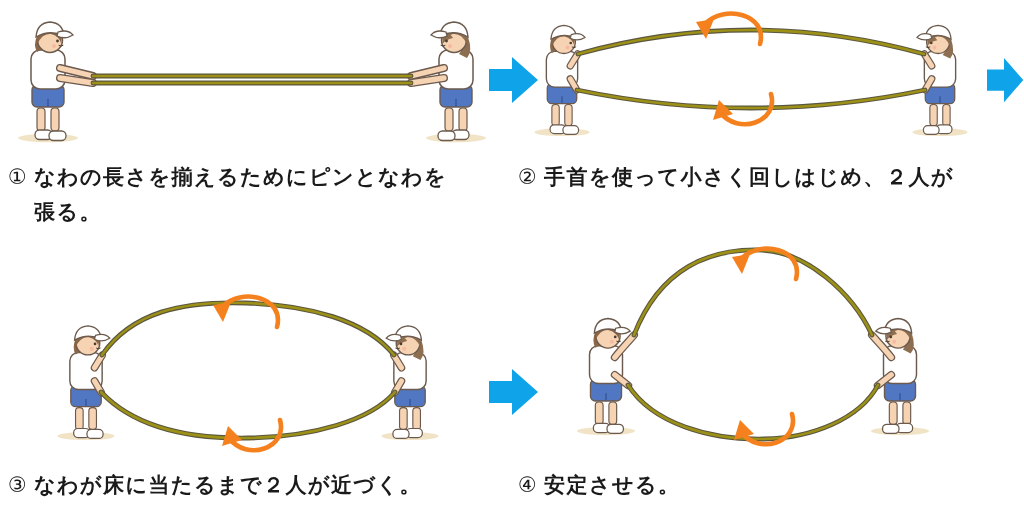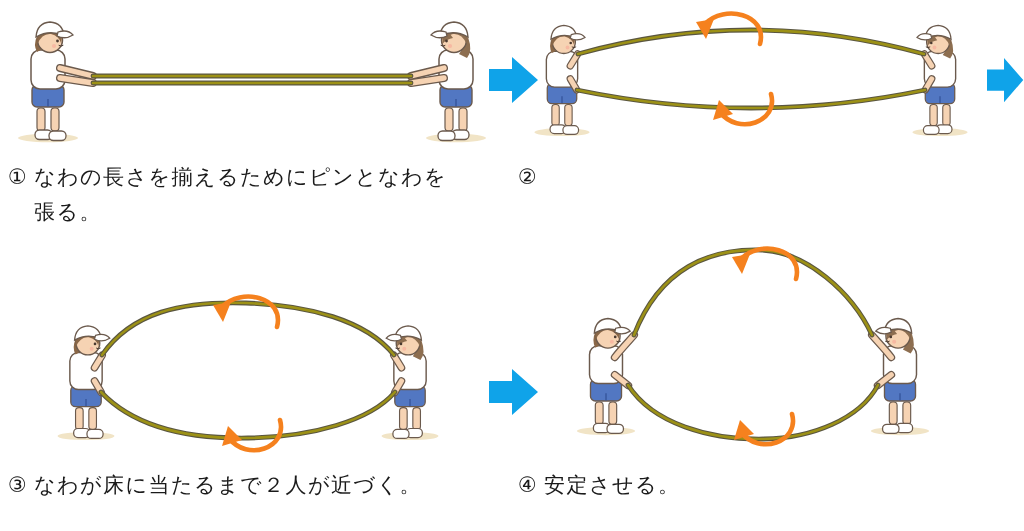--- a/index.html
+++ b/index.html
@@ -26,21 +26,21 @@
   .caption{
     position:absolute;
     display:flex;
     color:#1a1a1a;
     font-size:21px;
     line-height:35px;
     letter-spacing:1.5px;
     font-weight:500;
   }
   .caption .num{flex:none;width:26px;}
-  .caption .lines{display:block;}
+  .caption .lines{display:block;font-weight:bold;}
   .caption .ln{display:block;white-space:nowrap;}
 </style>
 </head>
 <body>
 
 <div id="stage">
 
   <svg id="art" width="1024" height="531" viewBox="0 0 1024 531">
     <defs>
       <g id="shadow">
@@ -231,20 +231,21 @@
     <span class="num">①</span>
     <span class="lines">
       <span class="ln">なわの長さを揃えるためにピンとなわを</span>
       <span class="ln">張る。</span>
     </span>
   </div>
 
   <div class="caption" style="left:518px;top:160px;">
     <span class="num">②</span>
     <span class="lines">
+      <span class="ln">手首を使って小さく回しはじめ、２人が</span>
     </span>
   </div>
 
   <div class="caption" style="left:8px;top:468px;">
     <span class="num">③</span>
     <span class="lines">
       <span class="ln">なわが床に当たるまで２人が近づく。</span>
       <span class="ln"></span>
     </span>
   </div>

